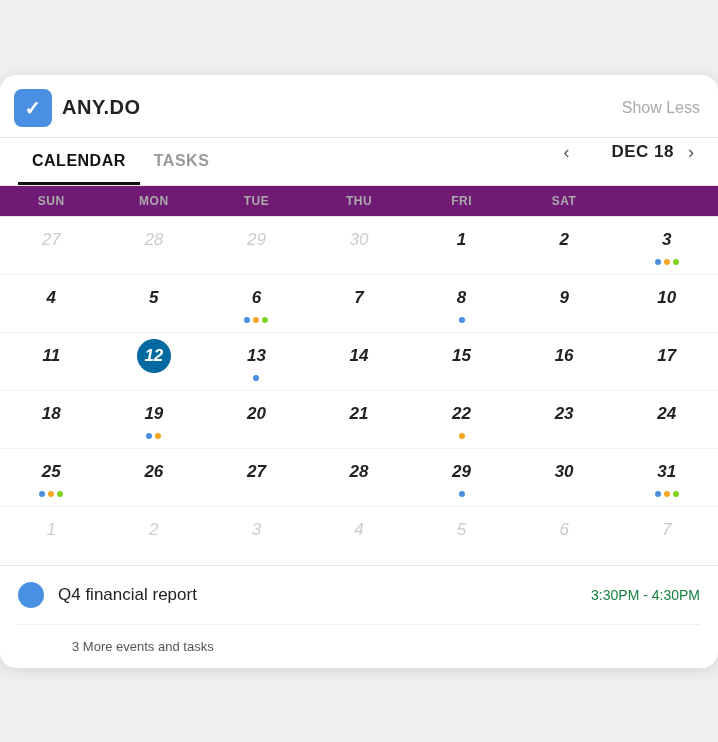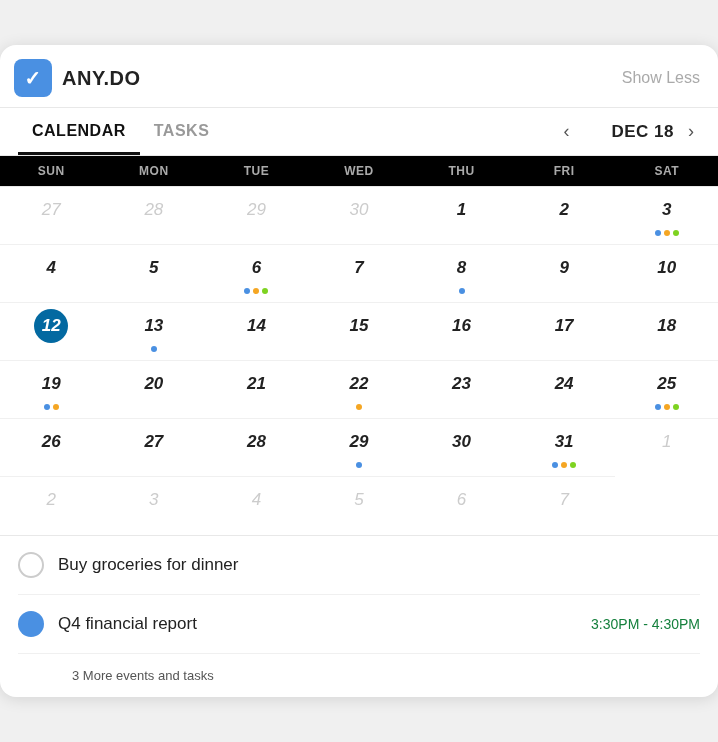--- a/index.html
+++ b/index.html
@@ -54,21 +54,21 @@
     .show-less-btn {
       font-size: 16px;
       color: #aaa;
       background: none;
       border: none;
       cursor: pointer;
     }
     
     .nav-tabs {
       display: flex;
-      align-items: center;
+      align-items: flex-start;
       padding: 0 18px;
       border-bottom: 1px solid #e8e8e8;
     }
     .tab {
       padding: 14px 14px 12px;
       font-size: 16px;
       font-weight: 700;
       color: #999;
       cursor: pointer;
       border-bottom: 3px solid transparent;
@@ -99,21 +99,21 @@
       letter-spacing: 0.5px;
       padding-left: 28px;
     }
     
     .calendar {
       padding: 0;
     }
     .cal-header-row {
       display: grid;
       grid-template-columns: repeat(7, 1fr);
-      background: #000000;
+      background: #701a75;
       border-bottom: 1px solid #e8e8e8;
     }
     .cal-dow {
       text-align: center;
       font-size: 12px;
       font-weight: 600;
       color: #aaa;
       padding: 8px 0;
       letter-spacing: 0.5px;
     }
@@ -231,21 +231,20 @@
       <span class="month-label">DEC 18</span>
       <button class="month-arrow">›</button>
     </div>
   </div>
 
   <div class="calendar">
     <div class="cal-header-row">
       <div class="cal-dow">SUN</div>
       <div class="cal-dow">MON</div>
       <div class="cal-dow">TUE</div>
-      <div class="cal-dow">WED</div>
       <div class="cal-dow">THU</div>
       <div class="cal-dow">FRI</div>
       <div class="cal-dow">SAT</div>
     </div>
     <div class="cal-body" id="cal-body">
     <div class="cal-cell">
           <div class="day-num muted">27</div>
         </div>
         <div class="cal-cell">
           <div class="day-num muted">28</div>
@@ -293,20 +292,23 @@
             <div class="dot" style="background: rgb(74, 144, 226);"></div>
           </div>
         </div>
         <div class="cal-cell">
           <div class="day-num">9</div>
         </div>
         <div class="cal-cell">
           <div class="day-num">10</div>
         </div>
         <div class="cal-cell">
+          <div class="day-num">11</div>
+        </div>
+        <div class="cal-cell">
           <div class="day-num today">12</div>
         </div>
         <div class="cal-cell">
           <div class="day-num">13</div>
           <div class="dots">
             <div class="dot" style="background: rgb(74, 144, 226);"></div>
           </div>
         </div>
         <div class="cal-cell">
           <div class="day-num">14</div>
@@ -400,24 +402,20 @@
         <div class="cal-cell last-row">
           <div class="day-num muted">6</div>
         </div>
         <div class="cal-cell last-row">
           <div class="day-num muted">7</div>
         </div>
       </div>
   </div>
 
   <div class="task-list">
-    <div class="task-item">
-      <div class="task-circle"></div>
-      <span class="task-text">Buy groceries for dinner</span>
-    </div>
     <div class="task-item">
       <div class="task-circle filled"></div>
       <span class="task-text">Q4 financial report</span>
       <span class="task-time">3:30PM - 4:30PM</span>
     </div>
     <div class="more-events">3 More events and tasks</div>
   </div>
 </div>
 
 </body></html>

